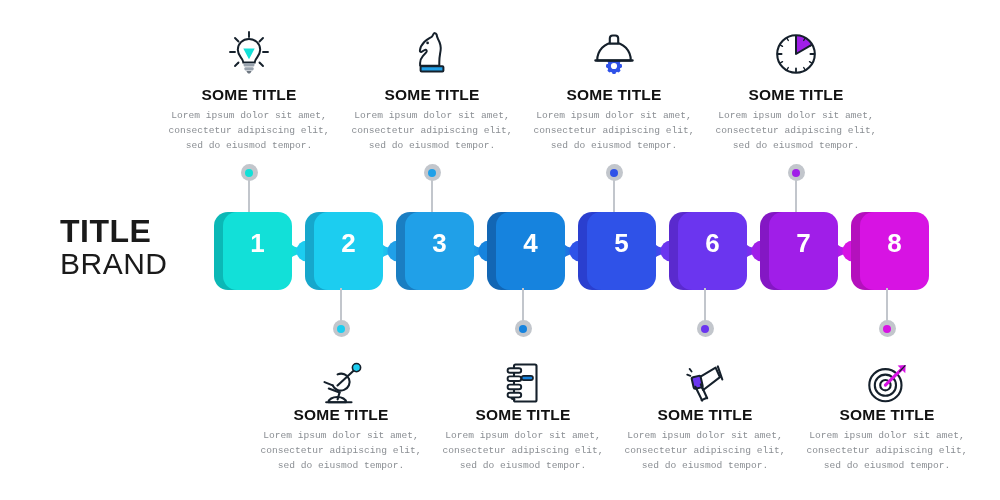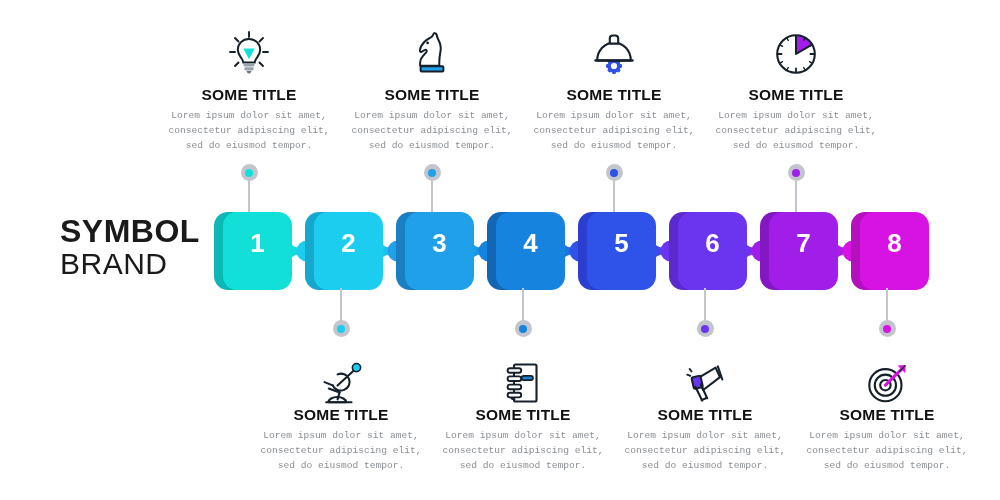--- a/index.html
+++ b/index.html
@@ -35,21 +35,21 @@
   .numlbl{position:absolute;top:228px;width:78px;text-align:center;
           font-size:26px;font-weight:bold;color:#ffffff;
           font-family:"Liberation Sans","DejaVu Sans",sans-serif;}
 </style>
 </head>
 <body>
 
 <div id="stage">
 
   <div class="brand">
-    <div class="b1">SYMBOL</div>
+    <div class="b1">TITLE</div>
     <div class="b2">BRAND</div>
   </div>
 
   <svg id="chain" viewBox="0 0 1000 108">
       <defs>
         <linearGradient id="cg0" x1="0%" x2="100%" y1="0%" y2="0%">
           <stop offset="0%" stop-color="#12e0d8"></stop>
           <stop offset="100%" stop-color="#1ccdf0"></stop>
         </linearGradient>
         <linearGradient id="cg1" x1="0%" x2="100%" y1="0%" y2="0%">

